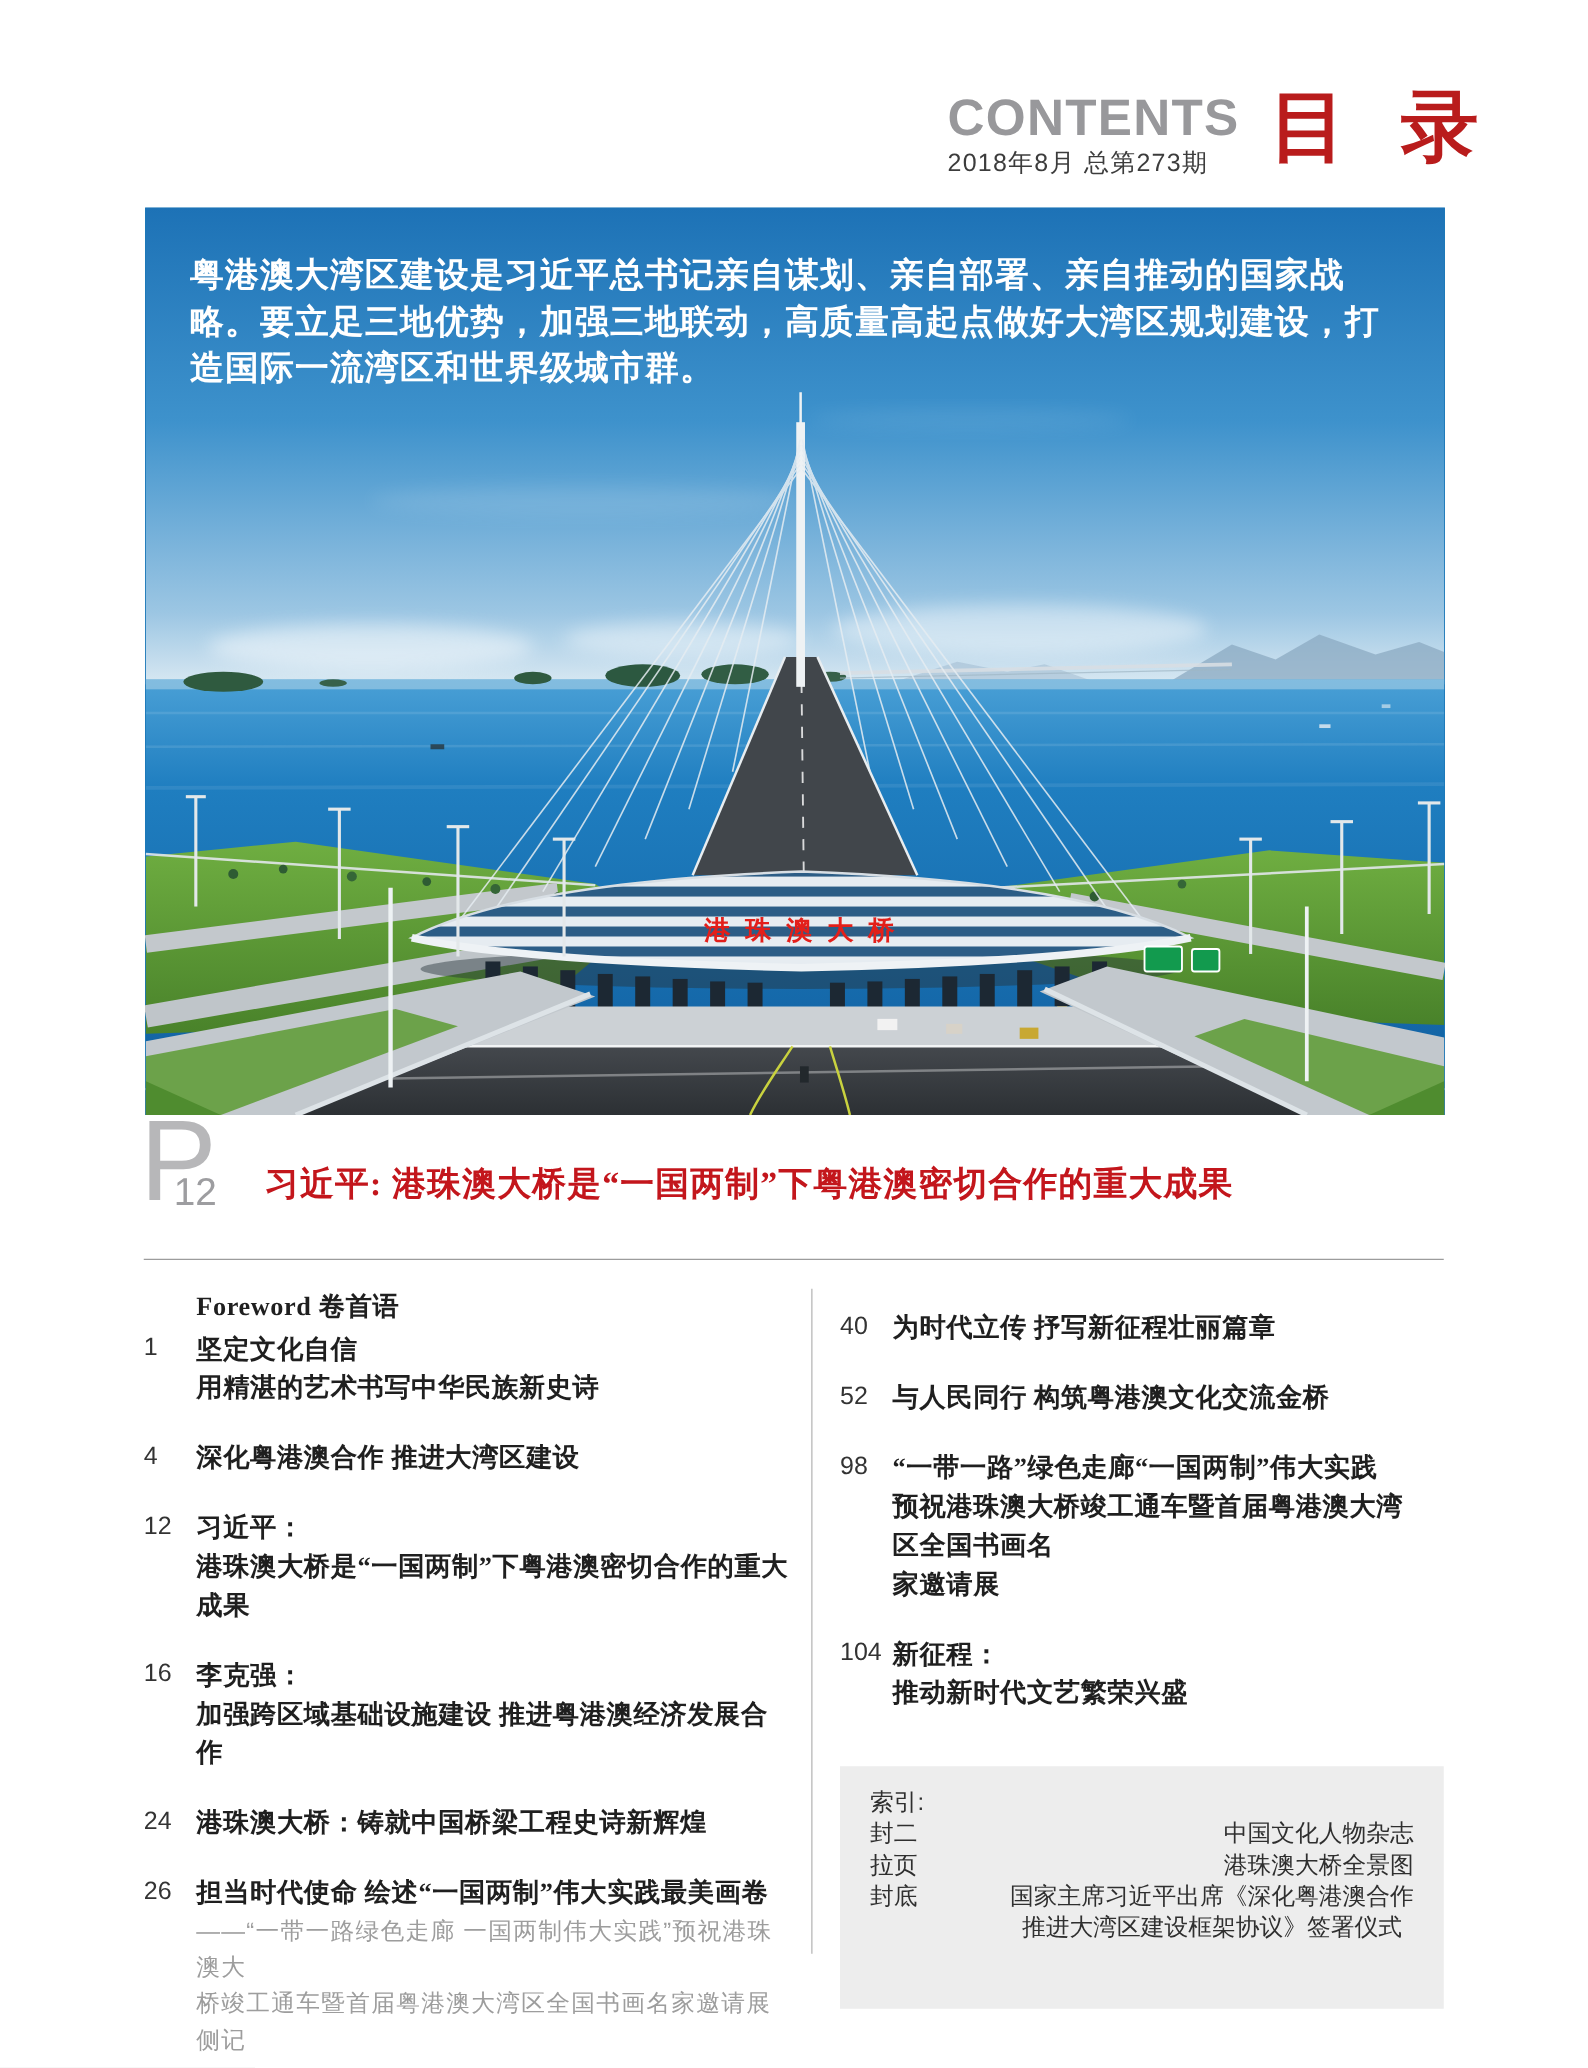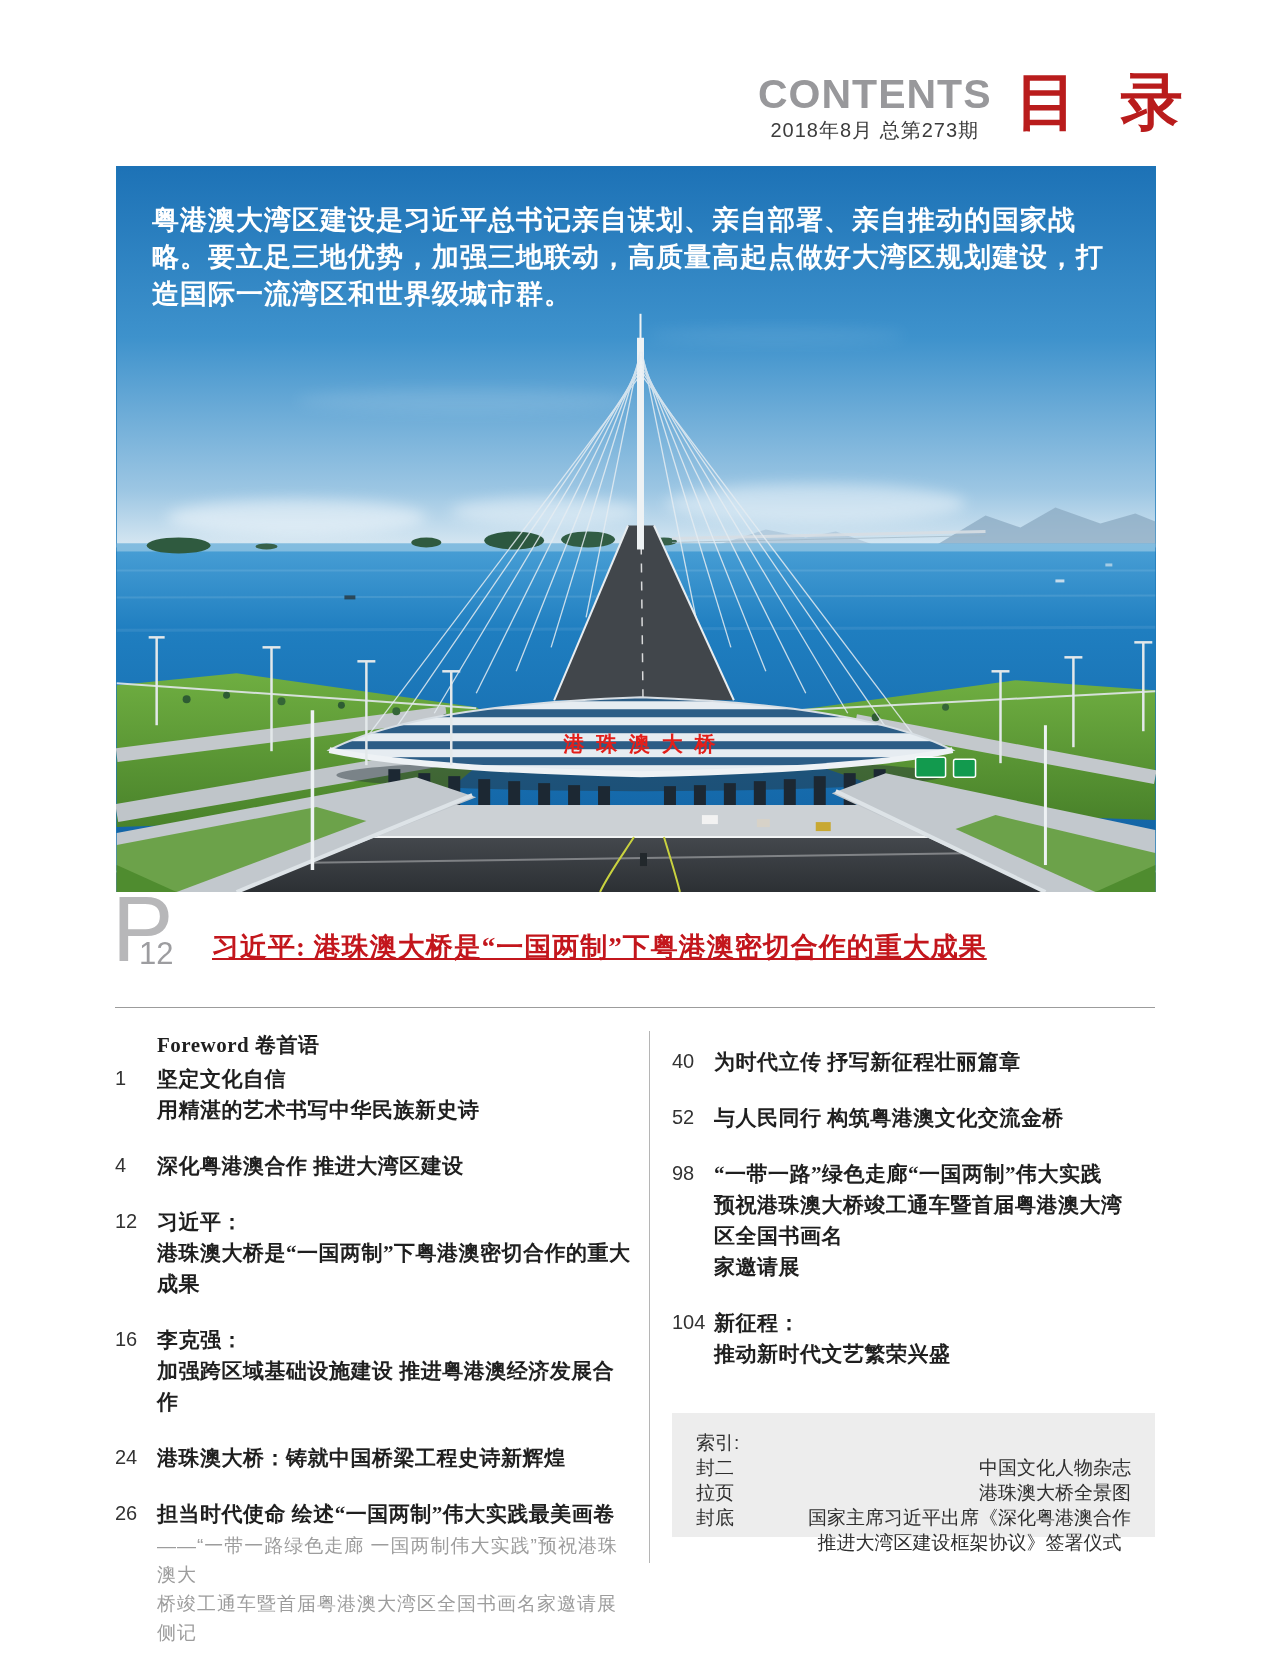--- a/index.html
+++ b/index.html
@@ -3,21 +3,21 @@
 <meta charset="utf-8">
 <style>
   html,body{margin:0;padding:0;background:#f2f2f2;}
   .page{
     position:relative;width:1270px;height:1654px;margin:0 auto;
     background:#ffffff;overflow:hidden;
     font-family:"Liberation Sans","DejaVu Sans",sans-serif;color:#222;
   }
   
   .masthead{position:absolute;top:74px;left:758px;width:400px;display:flex;align-items:flex-start;}
-  .masthead-left{width:252px;text-align:center;}
+  .masthead-left{width:252px;text-align:left;}
   .contents-en{font-size:41px;font-weight:bold;letter-spacing:1px;color:#98989b;line-height:40px;}
   .issue-info{font-size:20px;color:#3c3c3c;margin-top:3px;letter-spacing:1px;}
   .title-cn{
     margin-left:24px;margin-top:-4px;font-size:62px;line-height:64px;font-weight:900;
     color:#b91c1c;word-spacing:26px;white-space:nowrap;
     font-family:"Liberation Sans","DejaVu Sans",sans-serif;
   }
   
   .hero{position:absolute;left:116px;top:166px;width:1040px;height:726px;overflow:hidden;background:#1c78b8;}
   .hero svg{display:block;}
@@ -26,42 +26,42 @@
     color:#ffffff;font-size:27px;line-height:37px;font-weight:bold;letter-spacing:1px;
   }
   
   .feature{position:absolute;left:112px;top:894px;display:flex;align-items:flex-end;}
   .p-mark{position:relative;width:86px;height:76px;}
   .p-letter{position:absolute;left:0;top:-6px;font-size:92px;line-height:82px;color:#b7b7b9;font-weight:400;}
   .p-number{position:absolute;left:27px;bottom:-2px;font-size:31px;color:#9d9da0;}
   .feature-headline{
     margin-left:14px;padding-bottom:5px;
     font-family:"Liberation Serif","DejaVu Serif",serif;
-    font-size:27px;font-weight:bold;color:#c3161c;letter-spacing:1px;white-space:nowrap;text-decoration:underline;
+    font-size:27px;font-weight:bold;color:#c3161c;letter-spacing:1px;white-space:nowrap;
   }
   .section-rule{position:absolute;left:115px;top:1007px;width:1040px;height:1px;background:#9c9c9c;}
   .column-divider{position:absolute;left:649px;top:1031px;width:1px;height:532px;background:#b5b5b5;}
   
   .toc-col{position:absolute;font-family:"Liberation Serif","DejaVu Serif",serif;}
   .toc-left{left:115px;top:1030px;width:520px;}
   .toc-right{left:672px;top:1047px;width:470px;}
   .toc-item{display:flex;margin-bottom:25px;}
   .toc-item.tight{margin-bottom:3px;}
   .toc-num{
     width:42px;flex:0 0 42px;font-family:"Liberation Sans","DejaVu Sans",sans-serif;
     font-size:20px;color:#333;padding-top:3px;
   }
   .toc-text{font-size:21px;font-weight:bold;color:#1f1f1f;line-height:31px;letter-spacing:0.5px;}
   .toc-sub{
     font-family:"Liberation Sans","DejaVu Sans",sans-serif;font-weight:400;
     font-size:19px;color:#9d9d9d;line-height:29px;letter-spacing:1px;margin-top:1px;
   }
   
   .index-box{
-    position:absolute;left:672px;top:1413px;width:483px;height:124px;box-sizing:border-box;
+    position:absolute;left:672px;top:1413px;width:483px;height:194px;box-sizing:border-box;
     background:#ededed;padding:17px 24px 0 24px;
     font-size:19px;color:#2f2f2f;line-height:25px;
   }
   .index-row{display:flex;justify-content:space-between;margin-top:0;}
   .index-value{text-align:center;}
 </style>
 </head>
 <body>
 
 <div class="page">

